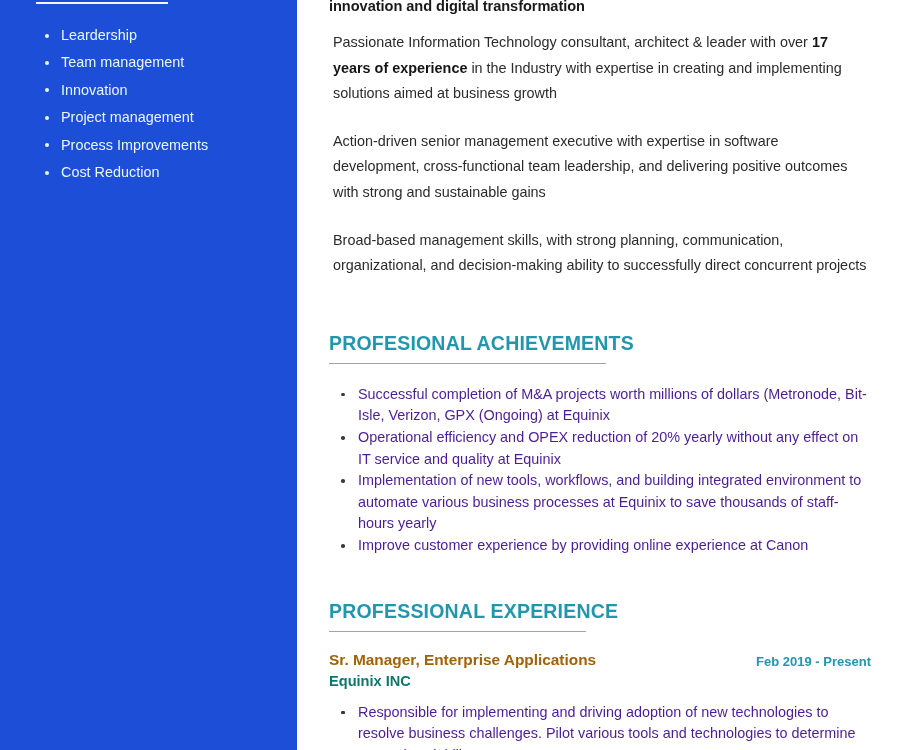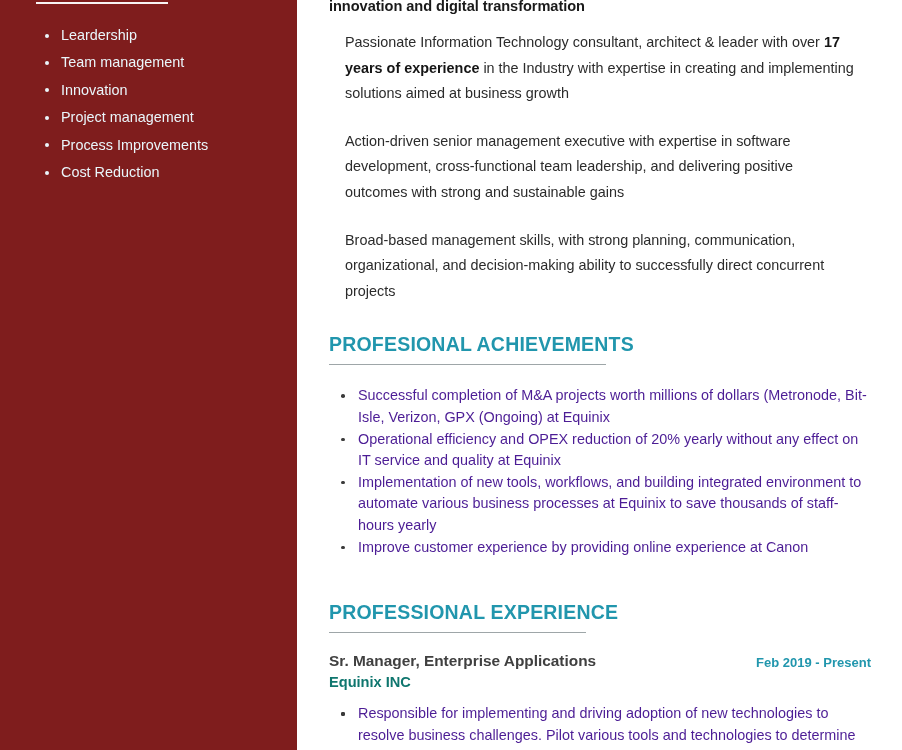--- a/index.html
+++ b/index.html
@@ -22,21 +22,21 @@
     height: 750px;
     display: flex;
     background: #ffffff;
   }
 
   
   .sidebar {
     position: relative;
     width: 297px;
     flex: 0 0 297px;
-    background: #7f1d1d;
+    background: #1d4ed8;
     box-sizing: border-box;
     padding: 0;
   }
 
   .sidebar-rule {
     position: absolute;
     left: 36px;
     top: 2px;
     width: 132px;
     height: 2px;
@@ -87,21 +87,21 @@
     font-size: 14.6px;
     font-weight: bold;
     color: #1a1a1a;
     line-height: 20px;
     position: relative;
     top: -4px;
     letter-spacing: -0.05px;
   }
 
   .para {
-    margin: 16px;
+    margin: 4px;
     color: #2b2b2b;
     font-size: 14.4px;
     line-height: 25.6px;
   }
   .para.p1 { margin-top: 10px; }
   .para.p2 { margin-top: 22px; }
   .para.p3 { margin-top: 22px; }
   .para b { font-weight: bold; color: #151515; }
 
   .section-title {
@@ -114,21 +114,21 @@
   }
   .section-rule {
     height: 1px;
     background: #8d9699;
     margin-top: 8px;
     opacity: 0.85;
   }
   .section-rule.w-achv { width: 277px; }
   .section-rule.w-exp  { width: 257px; }
 
-  .sec-achievements { margin-top: 28px; }
+  .sec-achievements { margin-top: 52px; }
   .sec-experience   { margin-top: 42px; }
 
   ul.bullets {
     list-style: none;
     margin: 0;
     padding: 0;
   }
   ul.bullets.achv { margin-top: 20px; }
   ul.bullets.exp  { margin-top: 11px; }
 
@@ -156,21 +156,21 @@
     justify-content: space-between;
     margin-top: 18px;
   }
   .job-left {
     display: flex;
     flex-direction: column;
   }
   .job-title {
     font-size: 15.4px;
     font-weight: bold;
-    color: #404040;
+    color: #a16207;
     line-height: 20px;
   }
   .job-company {
     font-size: 14.6px;
     font-weight: bold;
     color: #0f766e;
     line-height: 20px;
     margin-top: 1px;
   }
   .job-dates {

